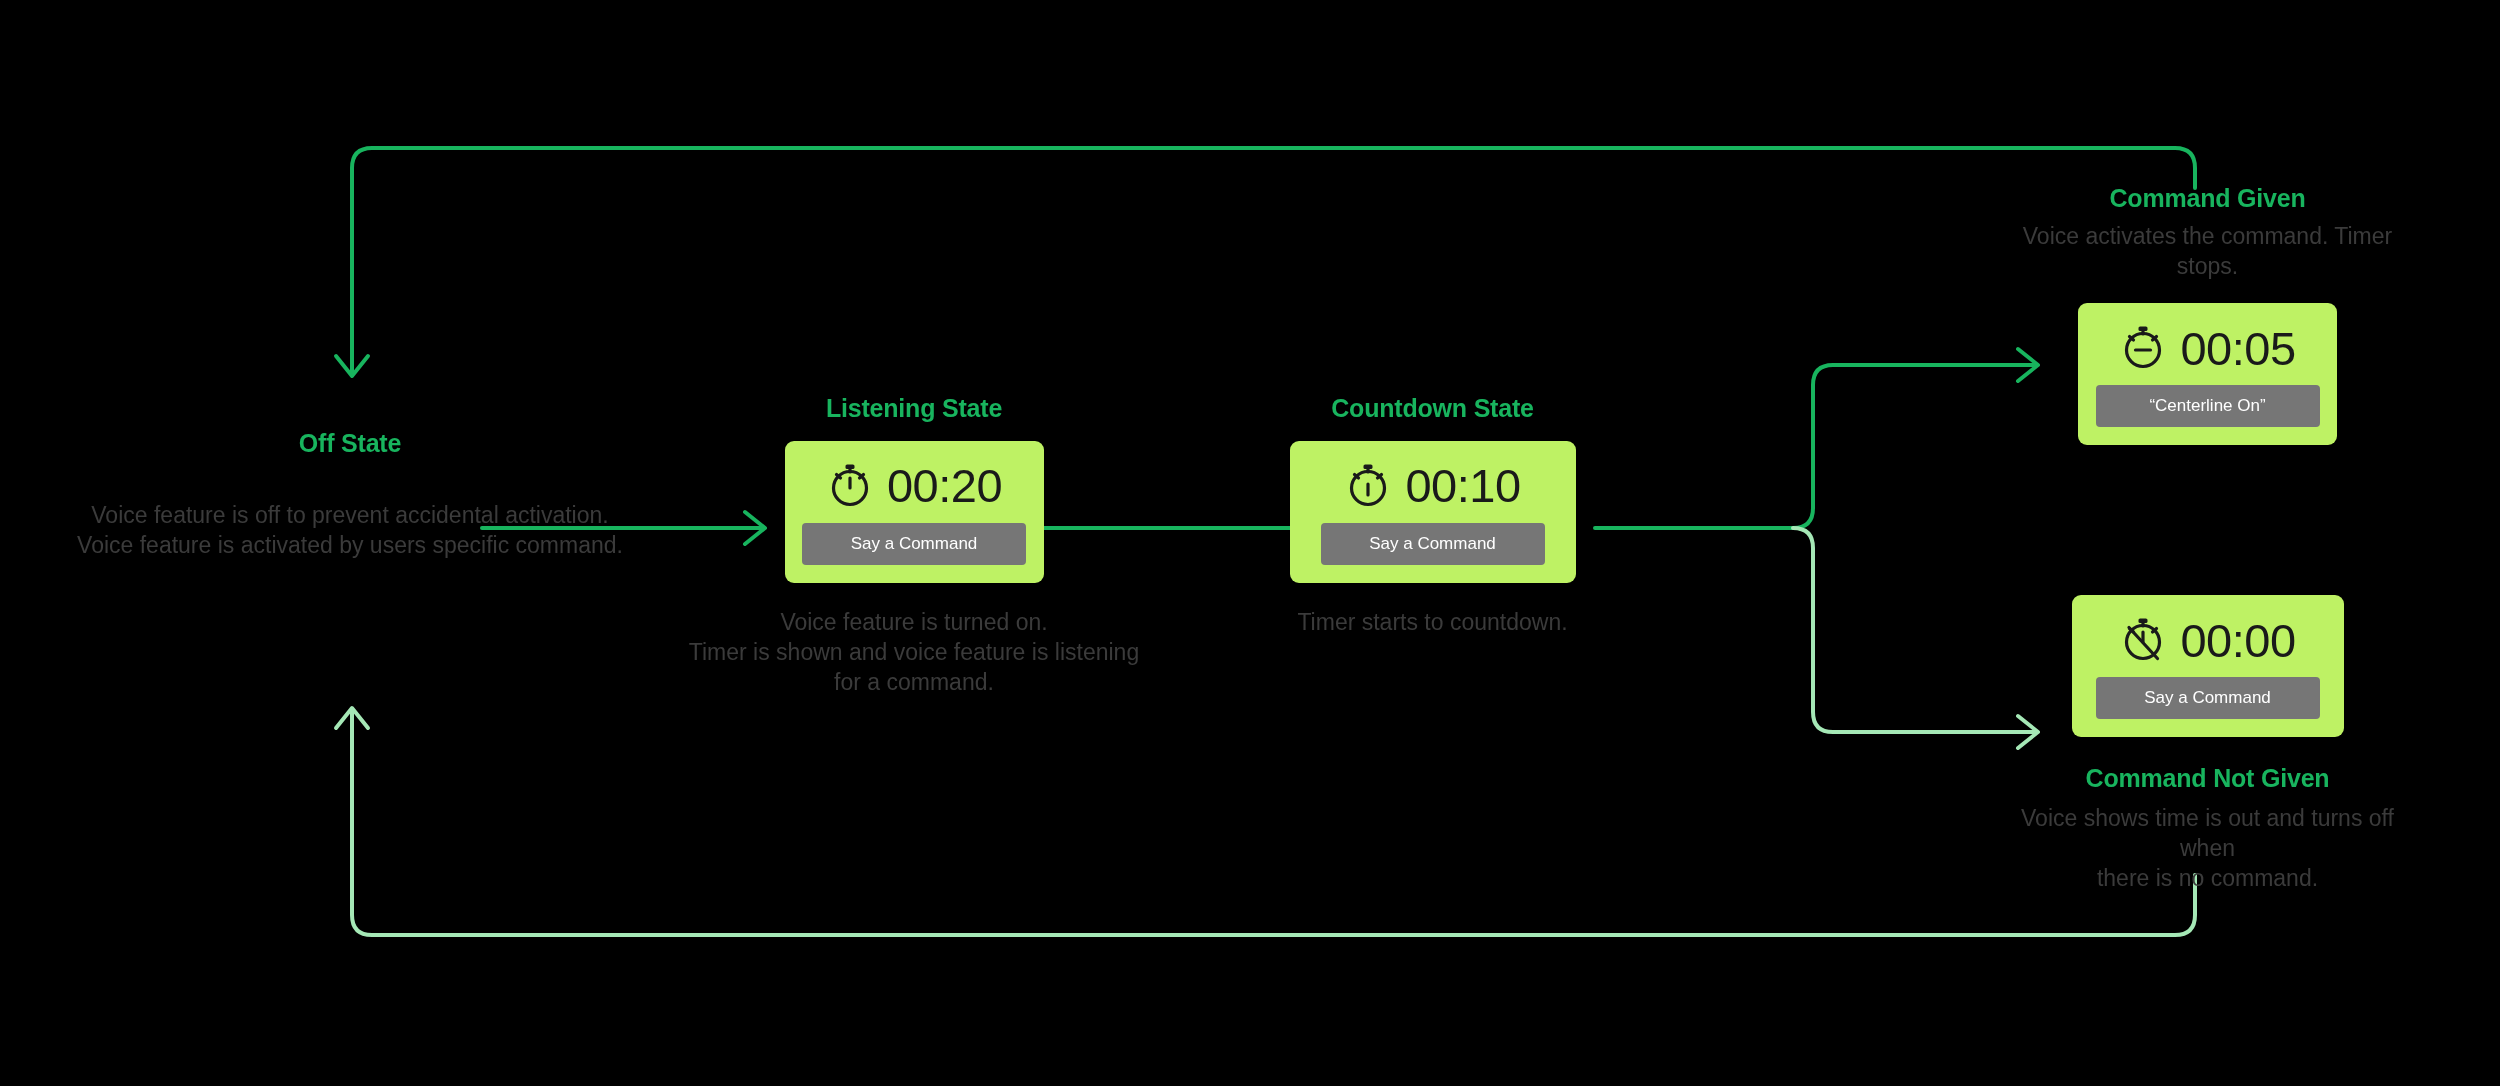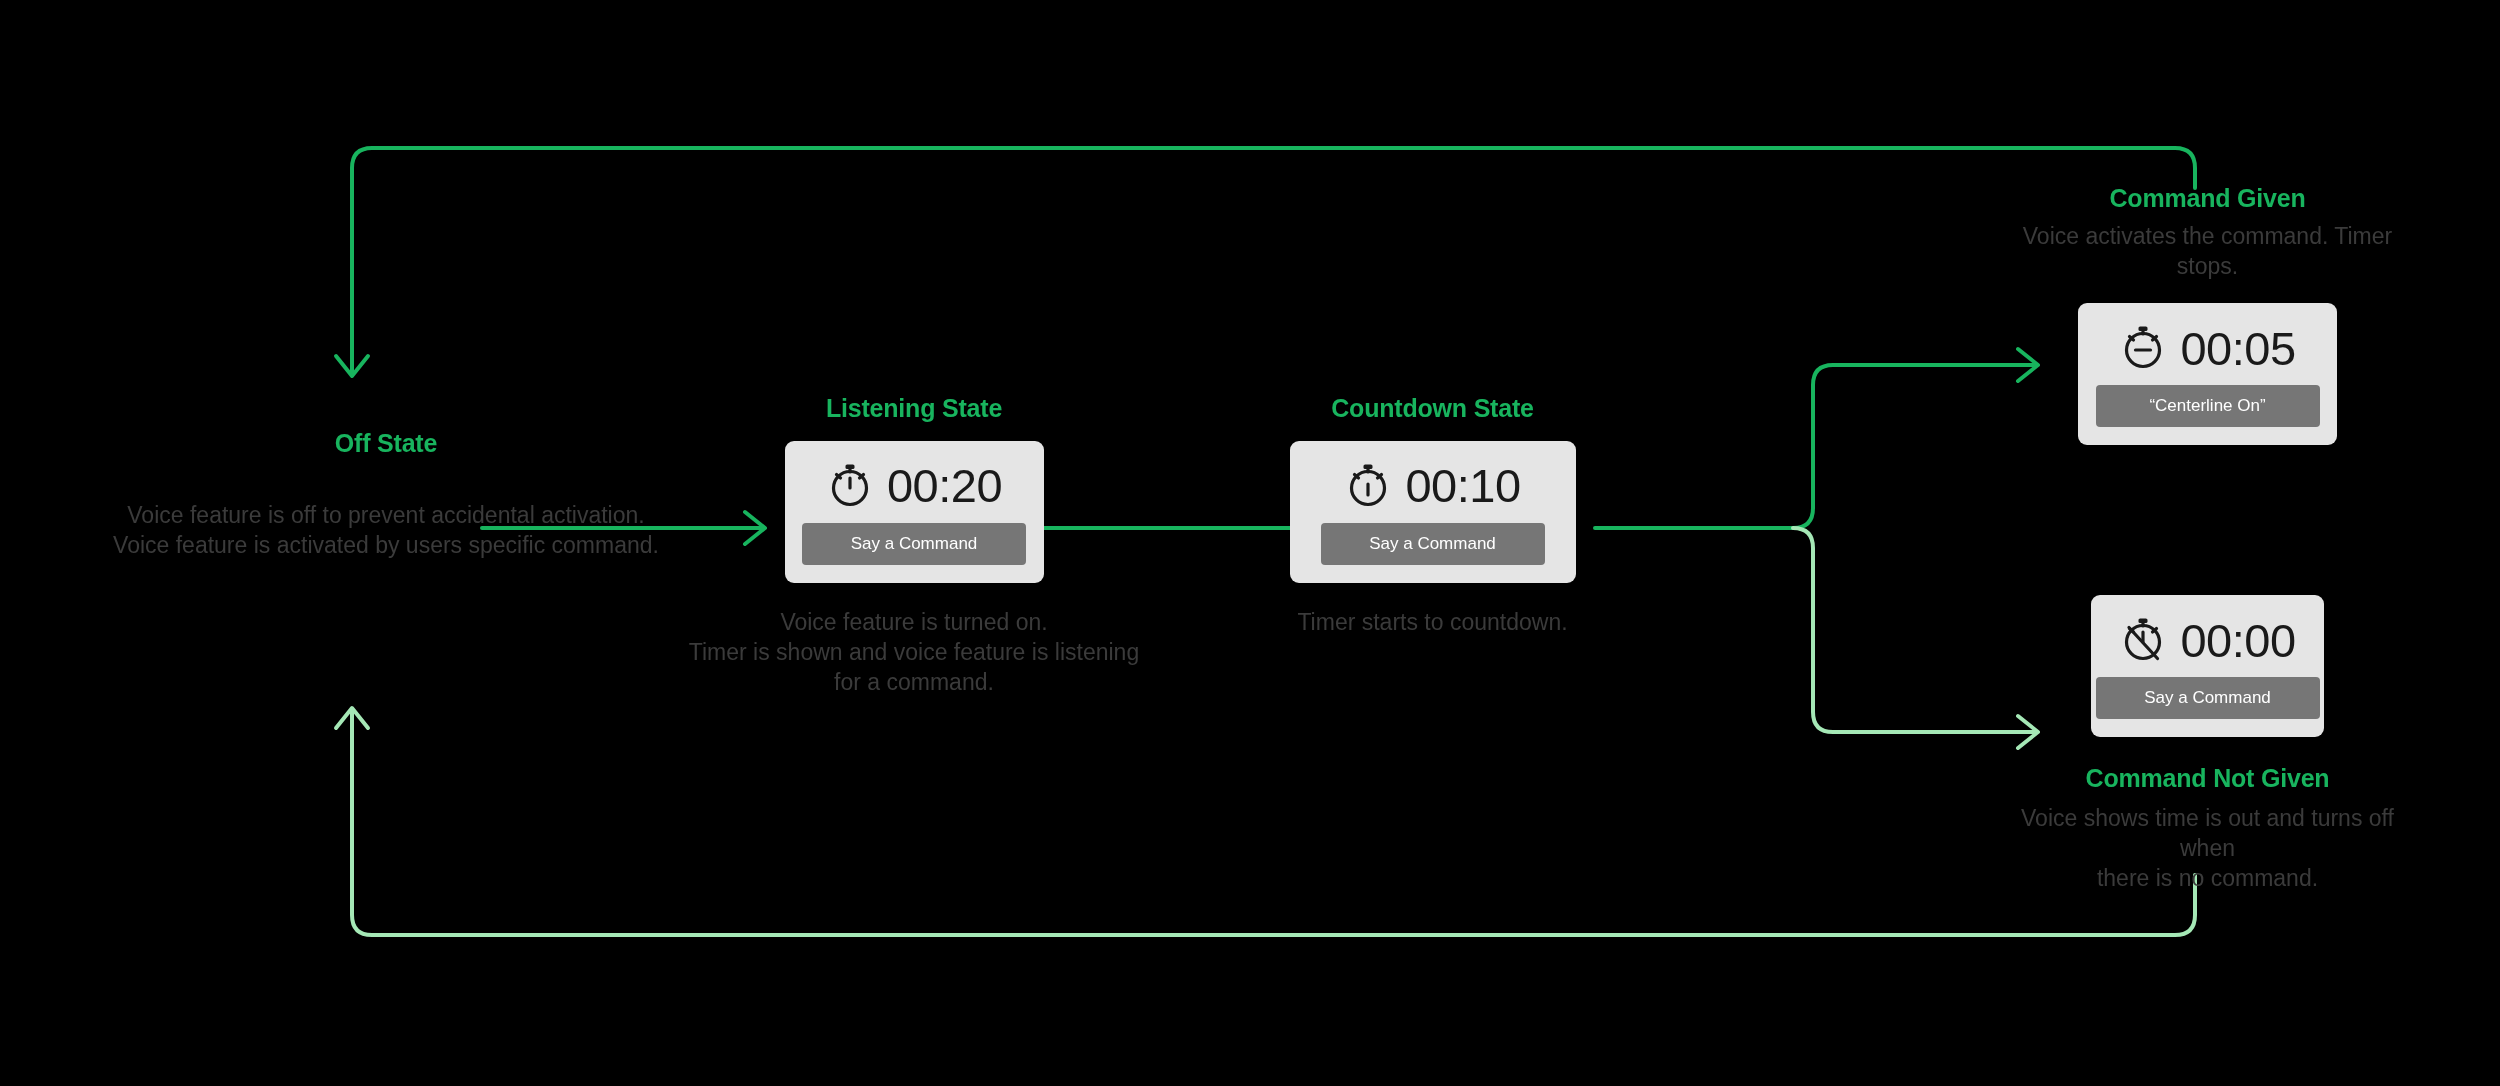--- a/index.html
+++ b/index.html
@@ -46,21 +46,21 @@
     color: #18B45E;
     font-size: 25px;
     font-weight: bold;
     letter-spacing: -0.2px;
     white-space: nowrap;
     text-align: right;
     line-height: 1.1;
   }
 
   .card {
-    background: #e5e5e5;
+    background: #bef264;
     border-radius: 9px;
     box-sizing: border-box;
     display: flex;
     flex-direction: column;
     align-items: center;
     justify-content: center;
   }
 
   .card-timer {
     display: flex;
@@ -100,33 +100,33 @@
 
   .caption {
     color: #3B3B3B;
     font-size: 23px;
     line-height: 1.32;
     text-align: center;
     white-space: pre-line;
   }
 
   
-  #node-off        { left: 0px;    top: 430px; width: 700px; margin-left: 36px; }
+  #node-off        { left: 0px;    top: 430px; width: 700px; }
   #node-listening  { left: 649px;  top: 395px; width: 530px; }
   #node-countdown  { left: 1180px; top: 395px; width: 505px; }
   #node-given      { left: 2000px; top: 185px; width: 415px; }
   #node-notgiven   { left: 2000px; top: 595px; width: 415px; }
 
   #node-off .card        { width: 258px; height: 92px; padding: 0; }
   #node-off .card-button { width: 224px; height: 55px; }
 
   #node-listening .card  { width: 259px; height: 142px; }
   #node-countdown .card  { width: 286px; height: 142px; }
   #node-given .card      { width: 259px; height: 142px; }
-  #node-notgiven .card   { width: 233px; height: 142px; }
+  #node-notgiven .card   { width: 272px; height: 142px; }
 
   #node-listening .card-button,
   #node-countdown .card-button,
   #node-given .card-button,
   #node-notgiven .card-button { width: 224px; height: 42px; }
 
   .card-stack { display: flex; flex-direction: column; align-items: center; gap: 10px; }
 
   .gap-title-card   { height: 18px; }
   .gap-card-caption { height: 24px; }

